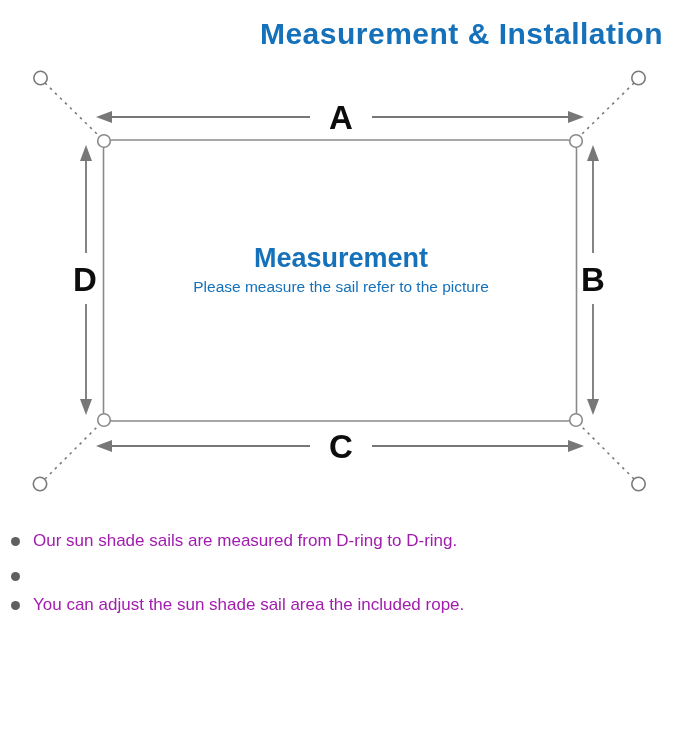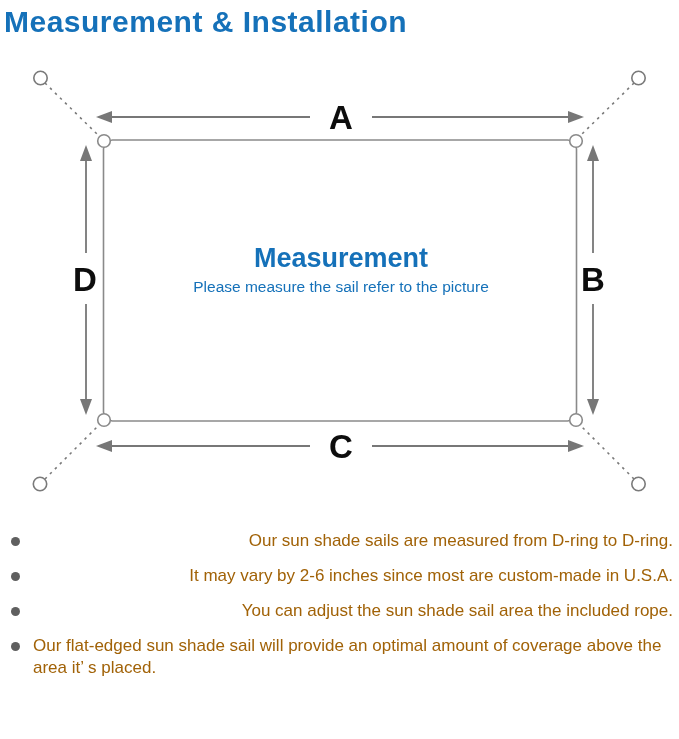--- a/index.html
+++ b/index.html
@@ -7,26 +7,26 @@
     position: relative;
     width: 679px;
     height: 739px;
     background: #ffffff;
     font-family: "Liberation Sans", sans-serif;
     overflow: hidden;
   }
   .page-title {
     position: absolute;
     top: 1px; left: 0; right: 0;
-    text-align: left;
+    text-align: right;
     font-size: 30px;
     font-weight: bold;
     color: #1571b9;
     letter-spacing: 0.5px;
-    margin: 4px;
+    margin: 16px;
   }
   .diagram-svg {
     position: absolute;
     top: 0; left: 0;
   }
   .dim-label {
     font-family: "Liberation Sans", sans-serif;
     font-weight: bold;
     font-size: 33px;
     fill: #0d0d0d;
@@ -45,22 +45,21 @@
     top: 530px;
     left: 11px;
     right: 6px;
   }
   .note-item {
     display: flex;
     align-items: flex-start;
     margin-bottom: 13px;
     font-size: 17px;
     line-height: 22px;
-    color: #a16207;
-    justify-content: space-between;
+    color: #a21caf;
   }
   .note-dot {
     flex: none;
     width: 9px;
     height: 9px;
     border-radius: 50%;
     background: #5f5f5f;
     margin: 7px 13px 0 0;
   }
 </style>
@@ -132,25 +131,20 @@
     <text class="center-sub" x="341" y="292" text-anchor="middle" fill="#1571b9">Please measure the sail refer to the picture</text>
   </svg>
 
   <div class="notes">
     <div class="note-item">
       <span class="note-dot"></span>
       <span>Our sun shade sails are measured from D-ring to D-ring.</span>
     </div>
     <div class="note-item">
       <span class="note-dot"></span>
-      <span>It may vary by 2-6 inches since most are custom-made in U.S.A.</span>
     </div>
     <div class="note-item">
       <span class="note-dot"></span>
       <span>You can adjust the sun shade sail area the included rope.</span>
-    </div>
-    <div class="note-item">
-      <span class="note-dot"></span>
-      <span>Our flat-edged sun shade sail will provide an optimal amount of coverage above the area it’ s placed.</span>
     </div>
   </div>
 
 </div>
 
 </body></html>

